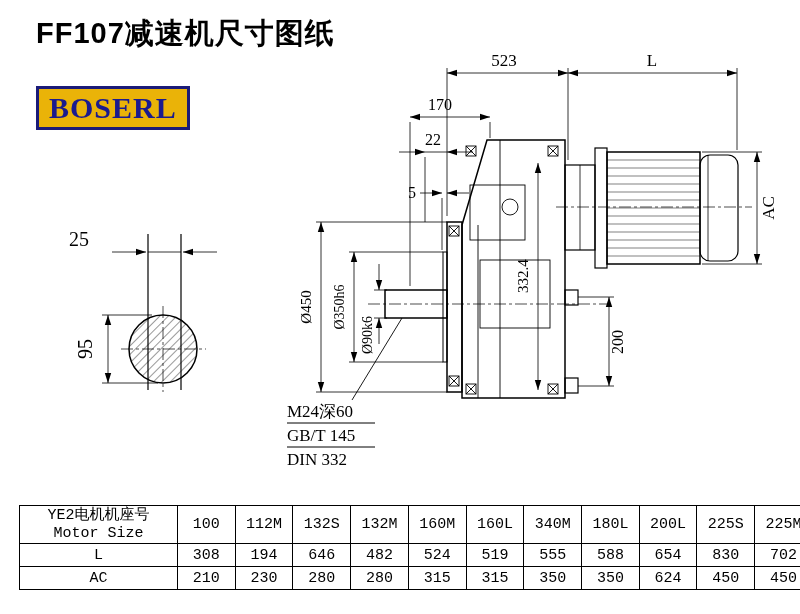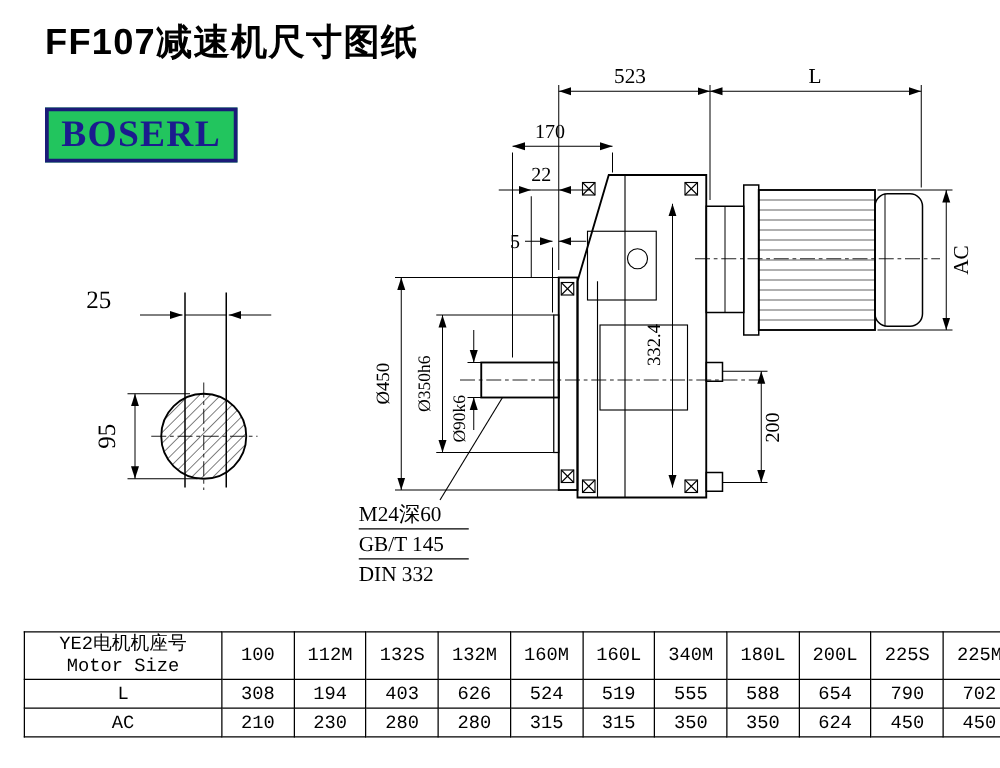--- a/index.html
+++ b/index.html
@@ -6,21 +6,21 @@
   html,body { background:#fff; }
   body { width:800px; height:614px; overflow:hidden; font-family:"Liberation Sans", sans-serif; color:#000; }
   .stage { position:relative; width:648px; height:614px; background:#fff; }
 
   .title {
     position:absolute; left:36px; top:14px;
     font-size:29px; font-weight:bold; letter-spacing:1px; color:#000;
   }
   .logo {
     position:absolute; left:36px; top:86px;
-    border:3px solid #1b1b78; padding:0 10px; background:#22c55e;
+    border:3px solid #1b1b78; padding:0 10px; background:#eab308;
   }
   .logo span {
     font-family:"Liberation Serif", serif; font-weight:bold;
     font-size:30px; line-height:38px; color:#1b1b8e; letter-spacing:1px;
   }
 
   svg.drawing { position:absolute; left:0; top:0; }
   svg.drawing text { fill:#000; font-family:"Liberation Serif", serif; }
 
   table.dims {
@@ -236,28 +236,28 @@
       <td>340M</td>
       <td>180L</td>
       <td>200L</td>
       <td>225S</td>
       <td>225M</td>
     </tr>
     <tr class="datarow">
       <td>L</td>
       <td>308</td>
       <td>194</td>
-      <td>403</td>
-      <td>626</td>
+      <td>646</td>
+      <td>482</td>
       <td>524</td>
       <td>519</td>
       <td>555</td>
       <td>588</td>
       <td>654</td>
-      <td>790</td>
+      <td>830</td>
       <td>702</td>
     </tr>
     <tr class="datarow">
       <td>AC</td>
       <td>210</td>
       <td>230</td>
       <td>280</td>
       <td>280</td>
       <td>315</td>
       <td>315</td>

